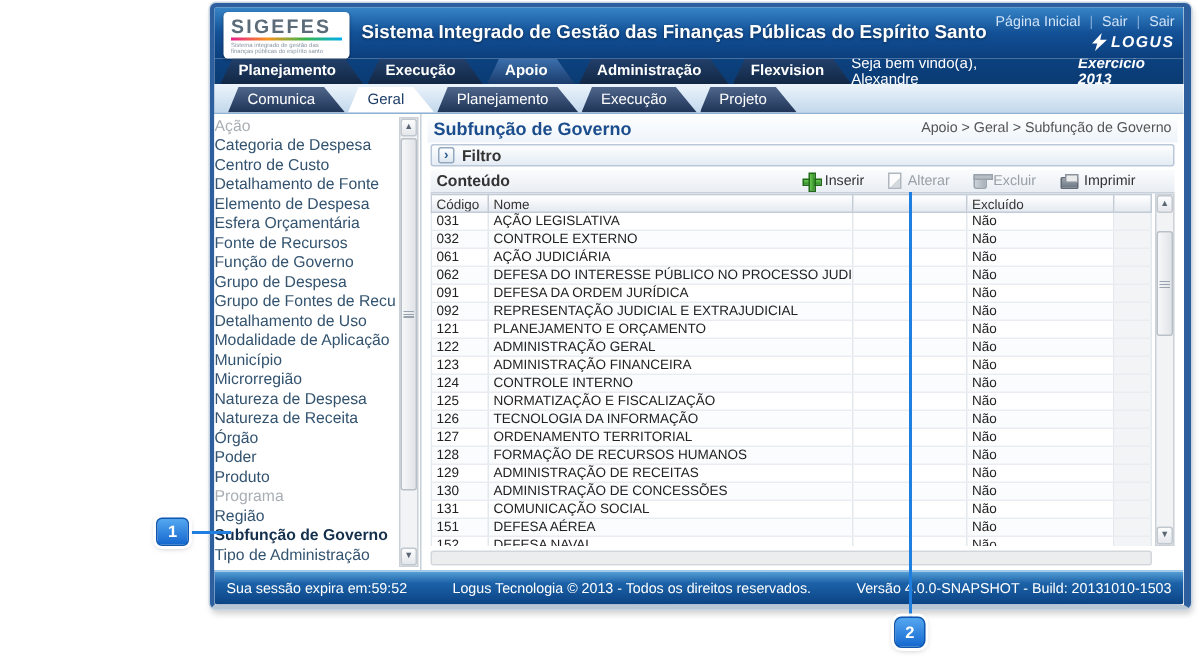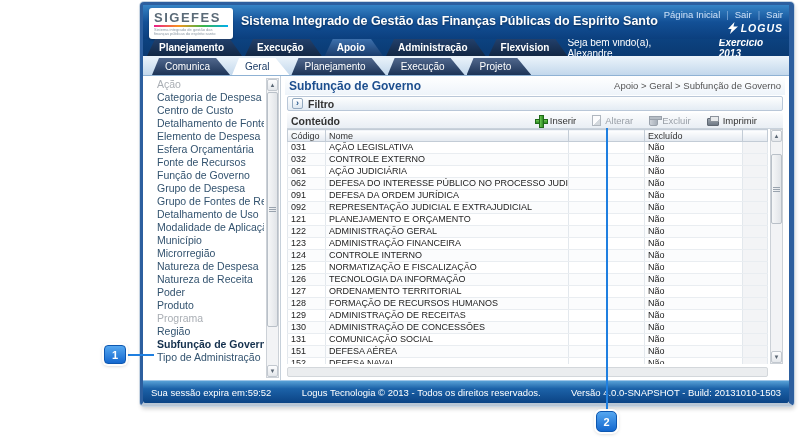--- a/index.html
+++ b/index.html
@@ -45,21 +45,21 @@
     background:linear-gradient(180deg,#ecf4fb,#c3d8ec); border-bottom:1px solid #8fb2d4; padding:0 0 0 9px; }
   .stab { display:flex; align-items:center; height:17px; color:#fff; font-size:10px; font-weight:normal;
     padding:0 20px 0 13px; margin-right:2px; background:linear-gradient(180deg,#50678c,#1d3457);
     clip-path:polygon(7px 0, calc(100% - 14px) 0, 100% 100%, 0 100%); cursor:pointer; white-space:nowrap; }
   .stab.active { background:#fff; color:#1c3c66; }
 
   
   .main { flex:1; display:flex; min-height:0; background:#fff; }
   .sidebar { width:138px; flex:none; position:relative; background:#fff; border-right:1px solid #c6d0da; }
   .side-list { position:absolute; left:0; top:2px; right:16px; bottom:2px; overflow:hidden; }
-  .side-item { height:13px; line-height:13px; font-size:10.5px; color:#33536f; padding-left:14px;
+  .side-item { height:13px; line-height:13px; font-size:10.5px; color:#33536f; 
     white-space:nowrap; cursor:pointer; }
   .side-item.disabled { color:#a9aeb4; cursor:default; }
   .side-item.selected { font-weight:bold; color:#14304d; }
 
   .side-scroll, .grid-vscroll { position:absolute; width:13px; background:#f2f3f5; border:1px solid #ccd1d7; }
   .side-scroll { right:1px; top:2px; bottom:2px; }
   .sb-btn { position:absolute; left:0; right:0; height:12px; font-size:6px; color:#5a6673; text-align:center;
     line-height:11px; background:linear-gradient(180deg,#fdfdfe,#e4e7eb); border:1px solid #c2c8cf;
     border-radius:2px; cursor:pointer; }
   .sb-btn.up { top:0; } .sb-btn.down { bottom:0; }
@@ -206,20 +206,21 @@
             <div class="side-item normal">Fonte de Recursos</div>
             <div class="side-item normal">Função de Governo</div>
             <div class="side-item normal">Grupo de Despesa</div>
             <div class="side-item normal">Grupo de Fontes de Recursos</div>
             <div class="side-item normal">Detalhamento de Uso</div>
             <div class="side-item normal">Modalidade de Aplicação</div>
             <div class="side-item normal">Município</div>
             <div class="side-item normal">Microrregião</div>
             <div class="side-item normal">Natureza de Despesa</div>
             <div class="side-item normal">Natureza de Receita</div>
+            <div class="side-item normal">Órgão</div>
             <div class="side-item normal">Poder</div>
             <div class="side-item normal">Produto</div>
             <div class="side-item disabled">Programa</div>
             <div class="side-item normal">Região</div>
             <div class="side-item selected">Subfunção de Governo</div>
             <div class="side-item normal">Tipo de Administração</div>
           </div>
         <div class="side-scroll">
           <div class="sb-btn up">▲</div>
           <div class="sb-thumb">

